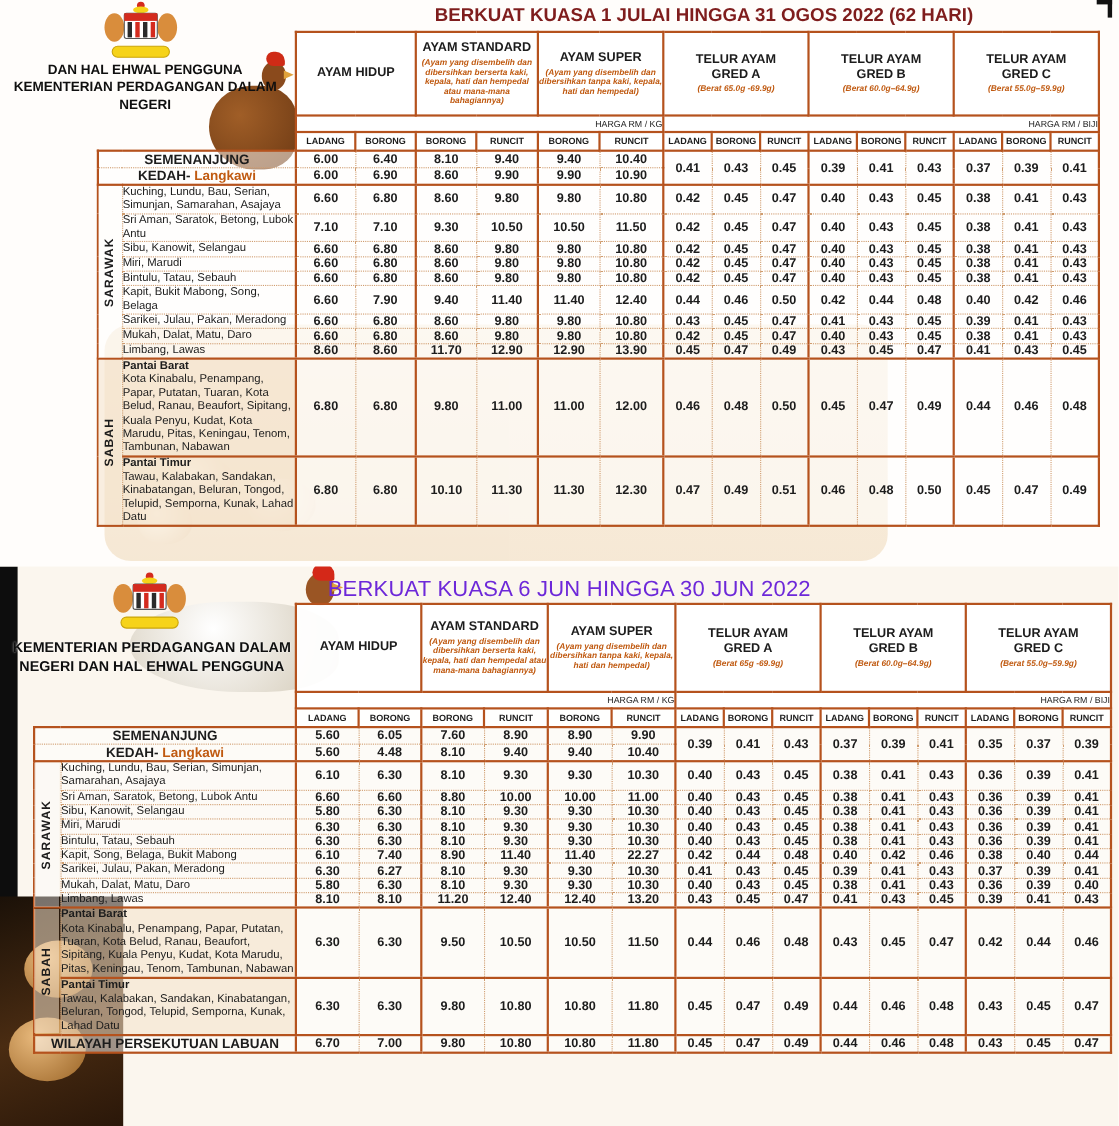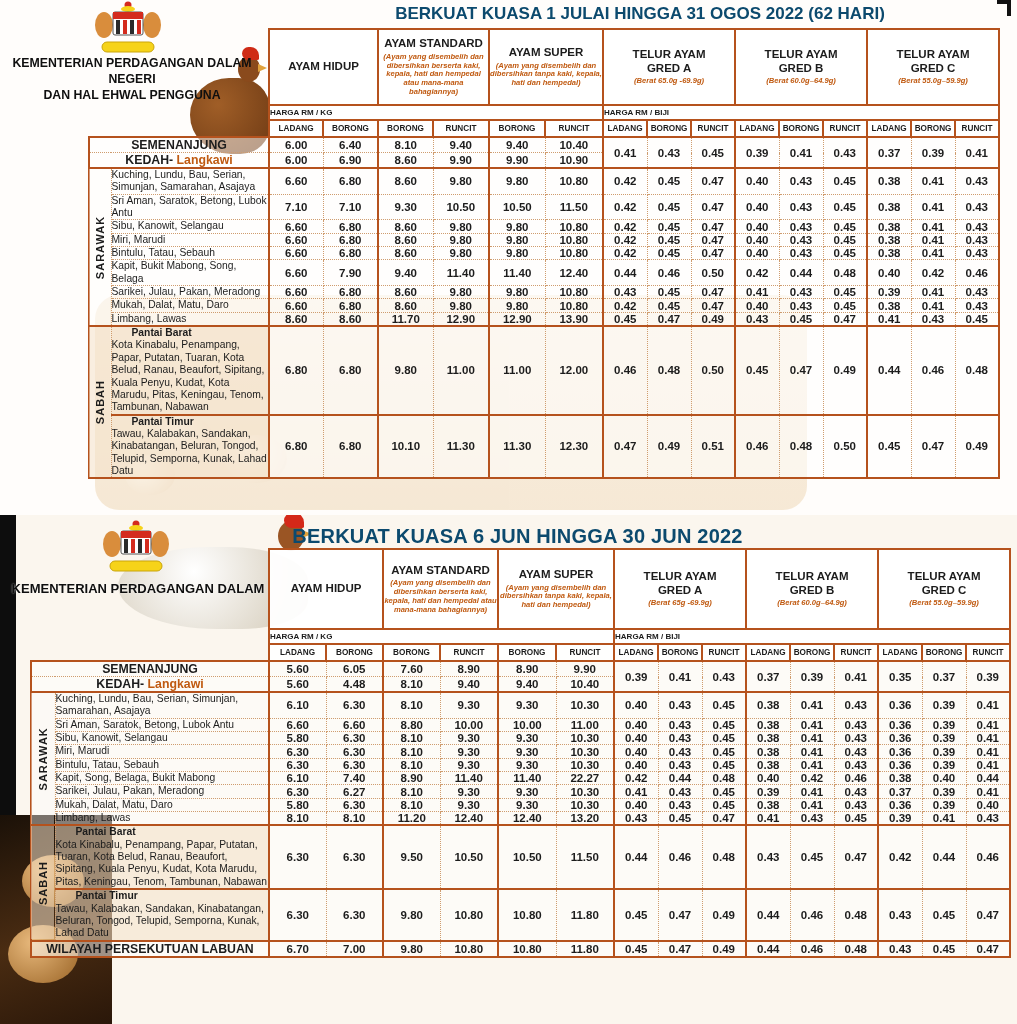--- a/index.html
+++ b/index.html
@@ -41,44 +41,44 @@
   .eggs2{left:0;top:300px;width:112px;height:209px;
     background:linear-gradient(160deg,#1b1108,#4a2c12 55%,#2a1709);}
   .eggs2 .egg{position:absolute;background:radial-gradient(circle at 35% 30%,#e8b97c,#9a6426);border-radius:50%;}
   .strip{left:0;top:0;width:16px;height:509px;background:#0d0d0d;}
   .corner-mark{position:absolute;right:6px;top:0;width:14px;height:16px;z-index:5;}
   .corner-mark:before{content:"";position:absolute;right:0;top:0;width:4px;height:16px;background:#111;}
   .corner-mark:after{content:"";position:absolute;right:0;top:0;width:14px;height:4px;background:#111;}
 
   
   .title1{position:absolute;left:268px;width:744px;top:4px;text-align:center;
-    font-size:17px;font-weight:bold;color:#0c4a6e;z-index:3;}
+    font-size:17px;font-weight:bold;color:#7f1d1d;z-index:3;}
   .title2{position:absolute;left:245px;width:545px;top:10px;text-align:center;
-    font-size:20px;font-weight:700;letter-spacing:.2px;color:#0c4a6e;z-index:3;}
+    font-size:20px;font-weight:400;letter-spacing:.2px;color:#6d28d9;z-index:3;}
   .ministry{position:absolute;text-align:center;font-weight:bold;color:#0f0f0f;z-index:3;}
   #p1 .ministry{left:0;width:264px;top:56px;font-size:12.3px;line-height:1.3;}
   #p2 .ministry{left:4px;width:268px;top:66px;font-size:13px;line-height:1.3;text-shadow:0 0 2px rgba(255,255,255,.8);}
 
   
   .ptable{position:absolute;border-collapse:collapse;table-layout:fixed;z-index:2;}
   #p1 .ptable{left:88px;top:28px;width:904px;}
   #p2 .ptable{left:30px;top:33px;width:979px;}
   .ptable td,.ptable th{padding:0;vertical-align:middle;}
   .void{border:none;background:transparent;}
   .gh{border:2px solid var(--bd);background:rgba(255,255,255,.95);text-align:center;padding:2px 3px;height:74px;}
   #p2 .gh{height:78px;}
   .gname{font-weight:bold;font-size:11.5px;line-height:1.18;color:var(--ink);}
   .gdesc{font-size:7.6px;font-style:italic;font-weight:bold;color:var(--accent);line-height:1.15;margin-top:2px;}
-  .harga{border:2px solid var(--bd);background:rgba(255,255,255,.95);text-align:left;
-    font-size:8px;font-weight:bold;height:13px;}
+  .harga{border:2px solid var(--bd);background:rgba(255,255,255,.95);text-align:right;
+    font-size:8px;font-weight:normal;height:13px;}
   .sub{border:2px solid var(--bd);background:rgba(255,255,255,.92);text-align:center;
     font-size:8.2px;font-weight:bold;height:15px;}
   .v{border:1px dotted var(--dot);text-align:center;font-weight:bold;font-size:11.5px;padding:2px 0;background:rgba(255,255,255,.55);}
   .dist{border:1px dotted var(--dot);font-size:10.3px;line-height:1.2;padding:2px 3px 2px 5px;background:rgba(255,255,255,.45);}
-  .dist .dtitle{font-weight:bold;margin-left:20px;}
+  .dist .dtitle{font-weight:bold;}
   .lbl{border:1px dotted var(--dot);text-align:center;font-weight:bold;font-size:12.3px;padding:2px 0;background:rgba(255,255,255,.5);}
   .accent{color:var(--accent);}
   .state{border:1px dotted var(--dot);writing-mode:vertical-rl;transform:rotate(180deg);
     text-align:center;font-weight:bold;font-size:11px;letter-spacing:1px;background:rgba(255,255,255,.4);}
   .sab{background:rgba(244,226,203,.55);}
   
   .gl{border-left:2px solid var(--bd);}
   .gr{border-right:2px solid var(--bd);}
   .bt{border-top:2px solid var(--bd);}
   .bb{border-bottom:2px solid var(--bd);}
@@ -108,22 +108,22 @@
     <rect x="21" y="12" width="30" height="23" rx="2" fill="#ffffff" stroke="#555" stroke-width="1"></rect>
     <rect x="21" y="12" width="30" height="7" fill="#d42b1e"></rect>
     <rect x="24" y="20" width="4" height="14" fill="#2b2b2b"></rect>
     <rect x="31" y="20" width="4" height="14" fill="#d42b1e"></rect>
     <rect x="38" y="20" width="4" height="14" fill="#2b2b2b"></rect>
     <rect x="45" y="20" width="4" height="14" fill="#d42b1e"></rect>
     <rect x="10" y="42" width="52" height="10" rx="5" fill="#f6d319" stroke="#caa50a"></rect>
   </svg>
   <div class="title1">BERKUAT KUASA 1 JULAI HINGGA 31 OGOS 2022 (62 HARI)</div>
   <div class="ministry">
+    <div>DAN HAL EHWAL PENGGUNA</div>
     <div>KEMENTERIAN PERDAGANGAN DALAM NEGERI</div>
-    <div>DAN HAL EHWAL PENGGUNA</div>
   </div>
   <table class="ptable">
       <colgroup>
         <col style="width: 22px;">
         <col style="width: 158px;">
         <col style="width: 54px;">
         <col style="width: 55px;">
         <col style="width: 55px;">
         <col style="width: 56px;">
         <col style="width: 56px;">
@@ -443,20 +443,21 @@
     <rect x="21" y="12" width="30" height="7" fill="#d42b1e"></rect>
     <rect x="24" y="20" width="4" height="14" fill="#2b2b2b"></rect>
     <rect x="31" y="20" width="4" height="14" fill="#d42b1e"></rect>
     <rect x="38" y="20" width="4" height="14" fill="#2b2b2b"></rect>
     <rect x="45" y="20" width="4" height="14" fill="#d42b1e"></rect>
     <rect x="10" y="42" width="52" height="10" rx="5" fill="#f6d319" stroke="#caa50a"></rect>
   </svg>
   <div class="title2">BERKUAT KUASA 6 JUN HINGGA 30 JUN 2022</div>
   <div class="ministry">
     <div>KEMENTERIAN PERDAGANGAN DALAM</div>
+    <div>NEGERI DAN HAL EHWAL PENGGUNA</div>
   </div>
   <table class="ptable">
       <colgroup>
         <col style="width: 24px;">
         <col style="width: 214px;">
         <col style="width: 57px;">
         <col style="width: 57px;">
         <col style="width: 57px;">
         <col style="width: 58px;">
         <col style="width: 58px;">

